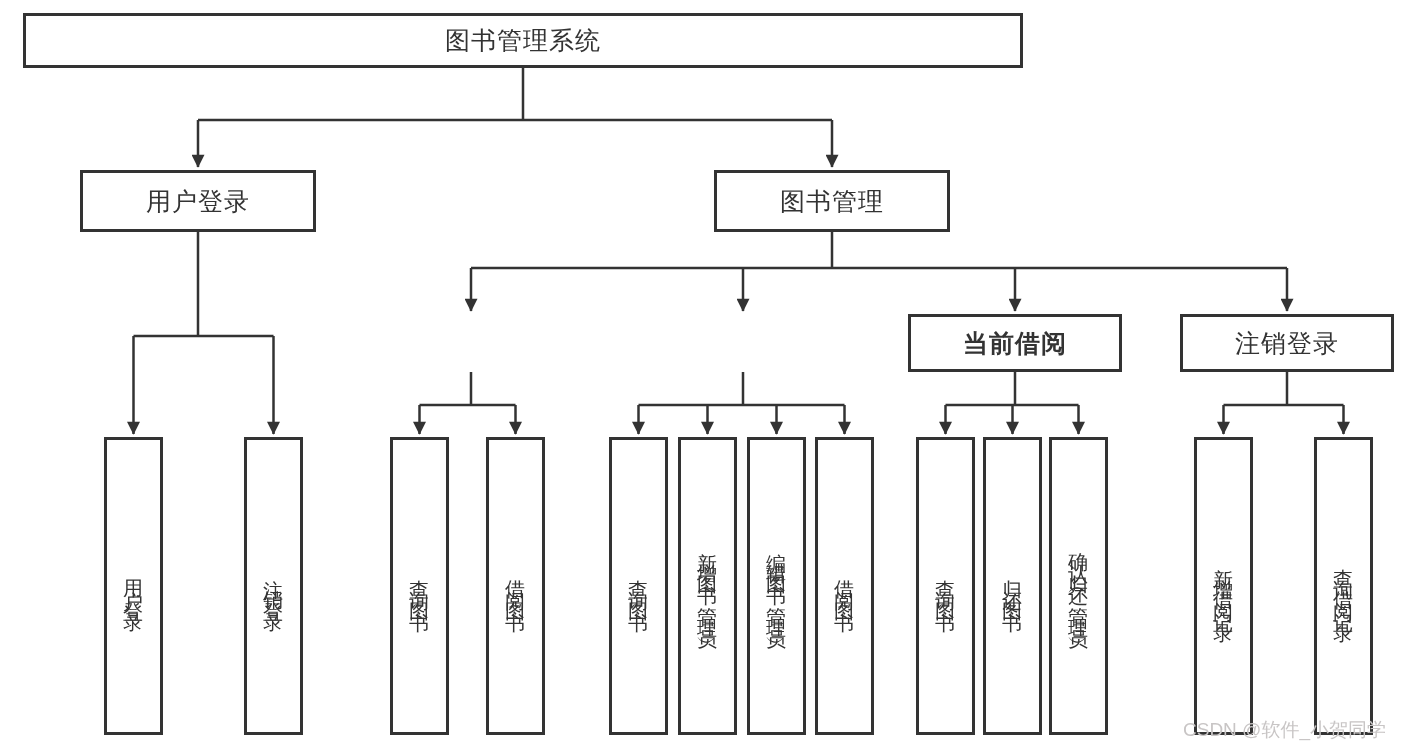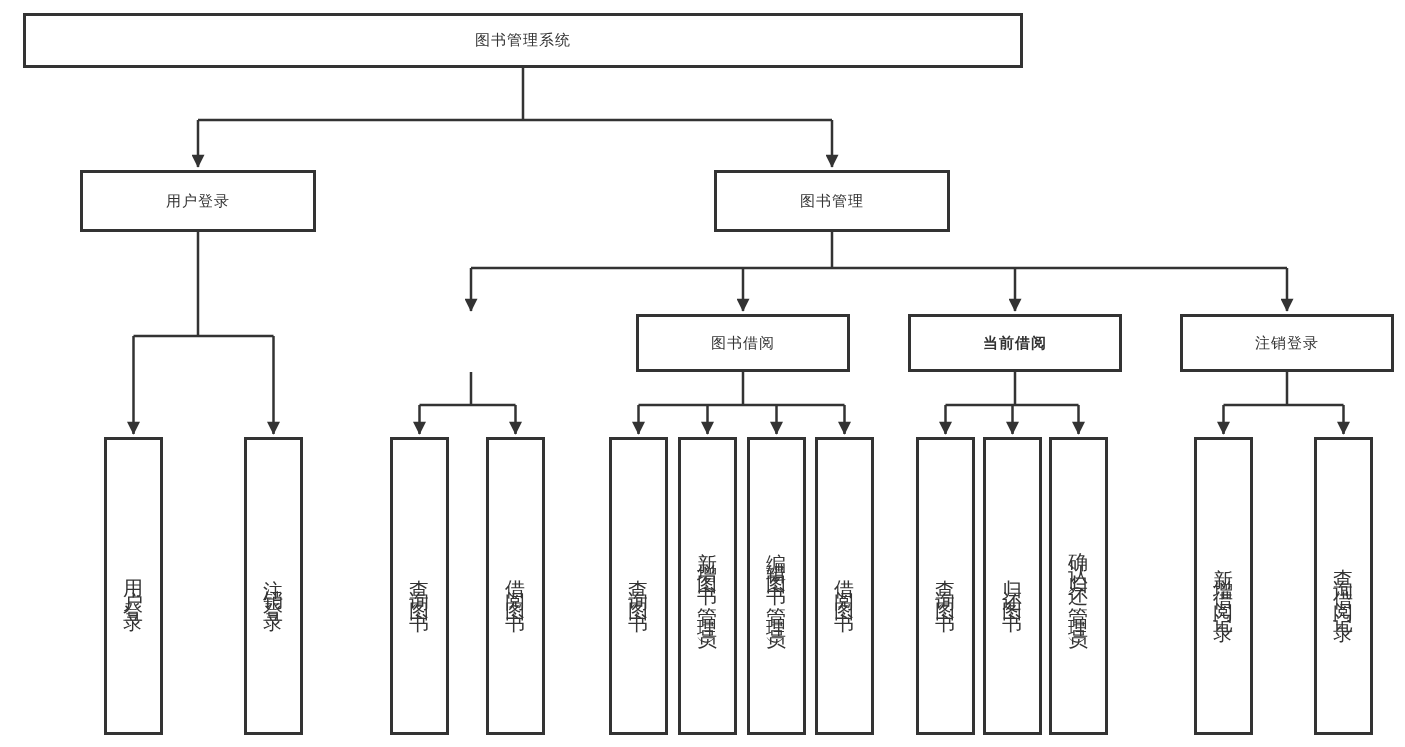--- a/index.html
+++ b/index.html
@@ -26,21 +26,21 @@
     background: #ffffff;
     border: 3px solid #333333;
     color: #333333;
     display: flex;
     align-items: center;
     justify-content: center;
     z-index: 1;
   }
 
   .node--h .lbl {
-    font-size: 15px;
+    font-size: 25px;
     letter-spacing: 1px;
     white-space: nowrap;
     text-align: right;
   }
 
   .node--root { left: 23px; top: 13px; width: 1000px; height: 55px; }
   .node--l2   { top: 170px; width: 236px; height: 62px; }
   .node--l3   { top: 314px; width: 214px; height: 58px; }
   .node--leaf { top: 437px; width: 59px; height: 298px; }
 
@@ -116,23 +116,20 @@
     <span class="lbl">图书管理系统</span>
   </div>
 
   <div class="node node--h node--l2" style="left:80px;">
     <span class="lbl">用户登录</span>
   </div>
   <div class="node node--h node--l2" style="left:714px;">
     <span class="lbl">图书管理</span>
   </div>
 
-  <div class="node node--h node--l3" style="left:636px;">
-    <span class="lbl">图书借阅</span>
-  </div>
   <div class="node node--h node--l3" style="left:908px;font-weight:bold;">
     <span class="lbl">当前借阅</span>
   </div>
   <div class="node node--h node--l3" style="left:1180px;">
     <span class="lbl">注销登录</span>
   </div>
 
   <div class="node node--leaf" style="left:104px;">
     <span class="vtext">用户登录</span>
   </div>
@@ -170,14 +167,15 @@
     <span class="vtext">确认归还（管理员）</span>
   </div>
 
   <div class="node node--leaf" style="left:1194px;">
     <span class="vtext">新增借阅记录</span>
   </div>
   <div class="node node--leaf" style="left:1314px;">
     <span class="vtext">查询借阅记录</span>
   </div>
 
+  <div class="watermark">CSDN @软件_小贺同学</div>
 
 </div>
 
 </body></html>

